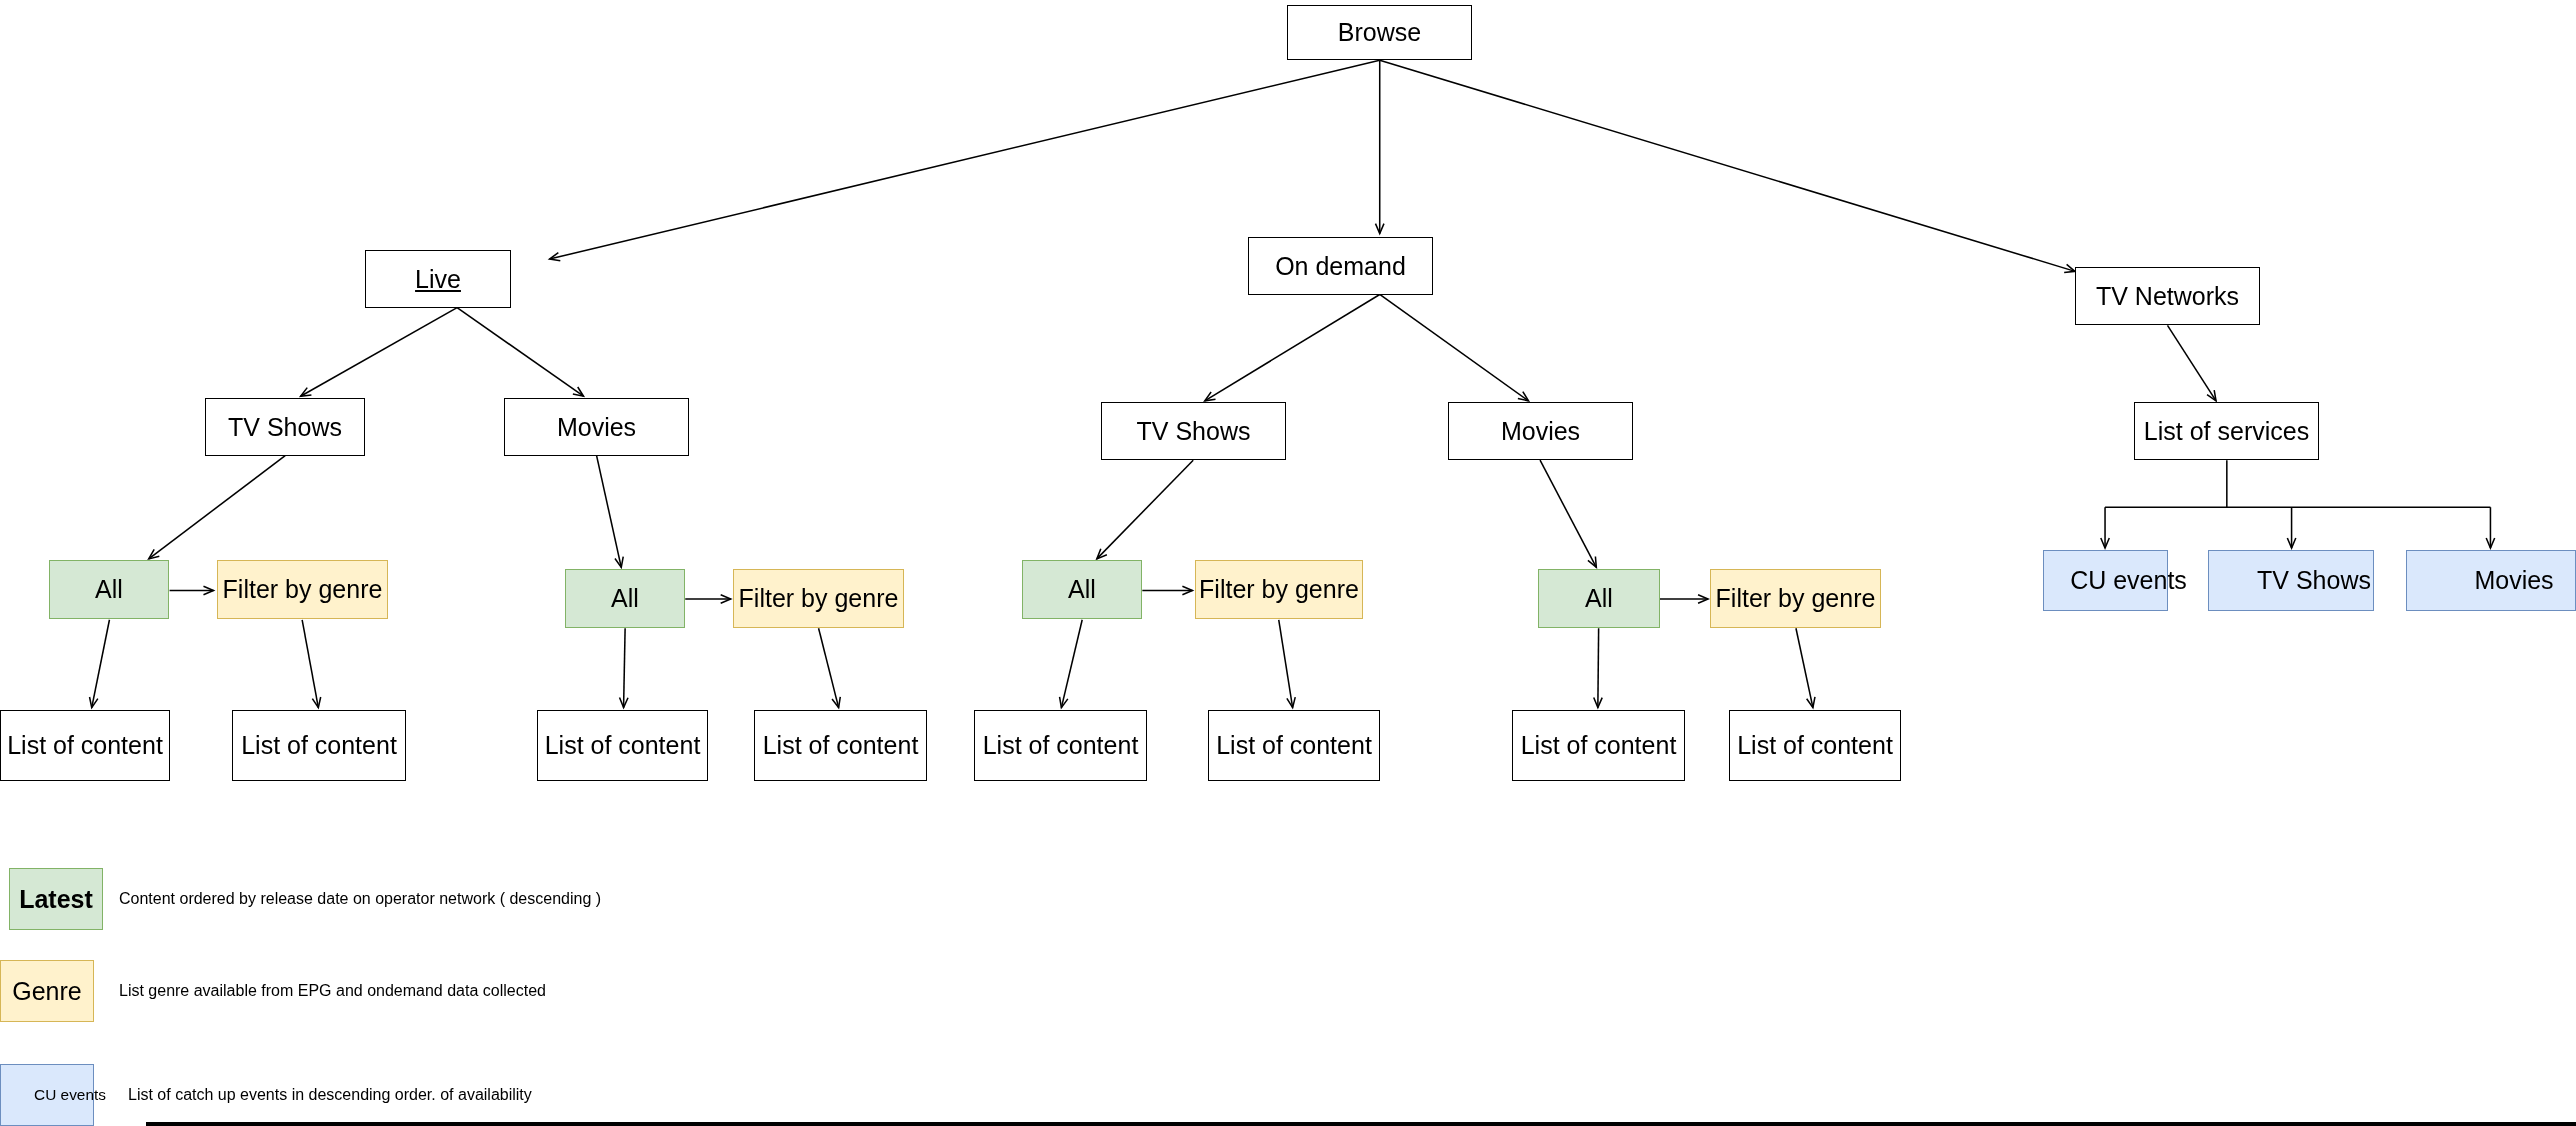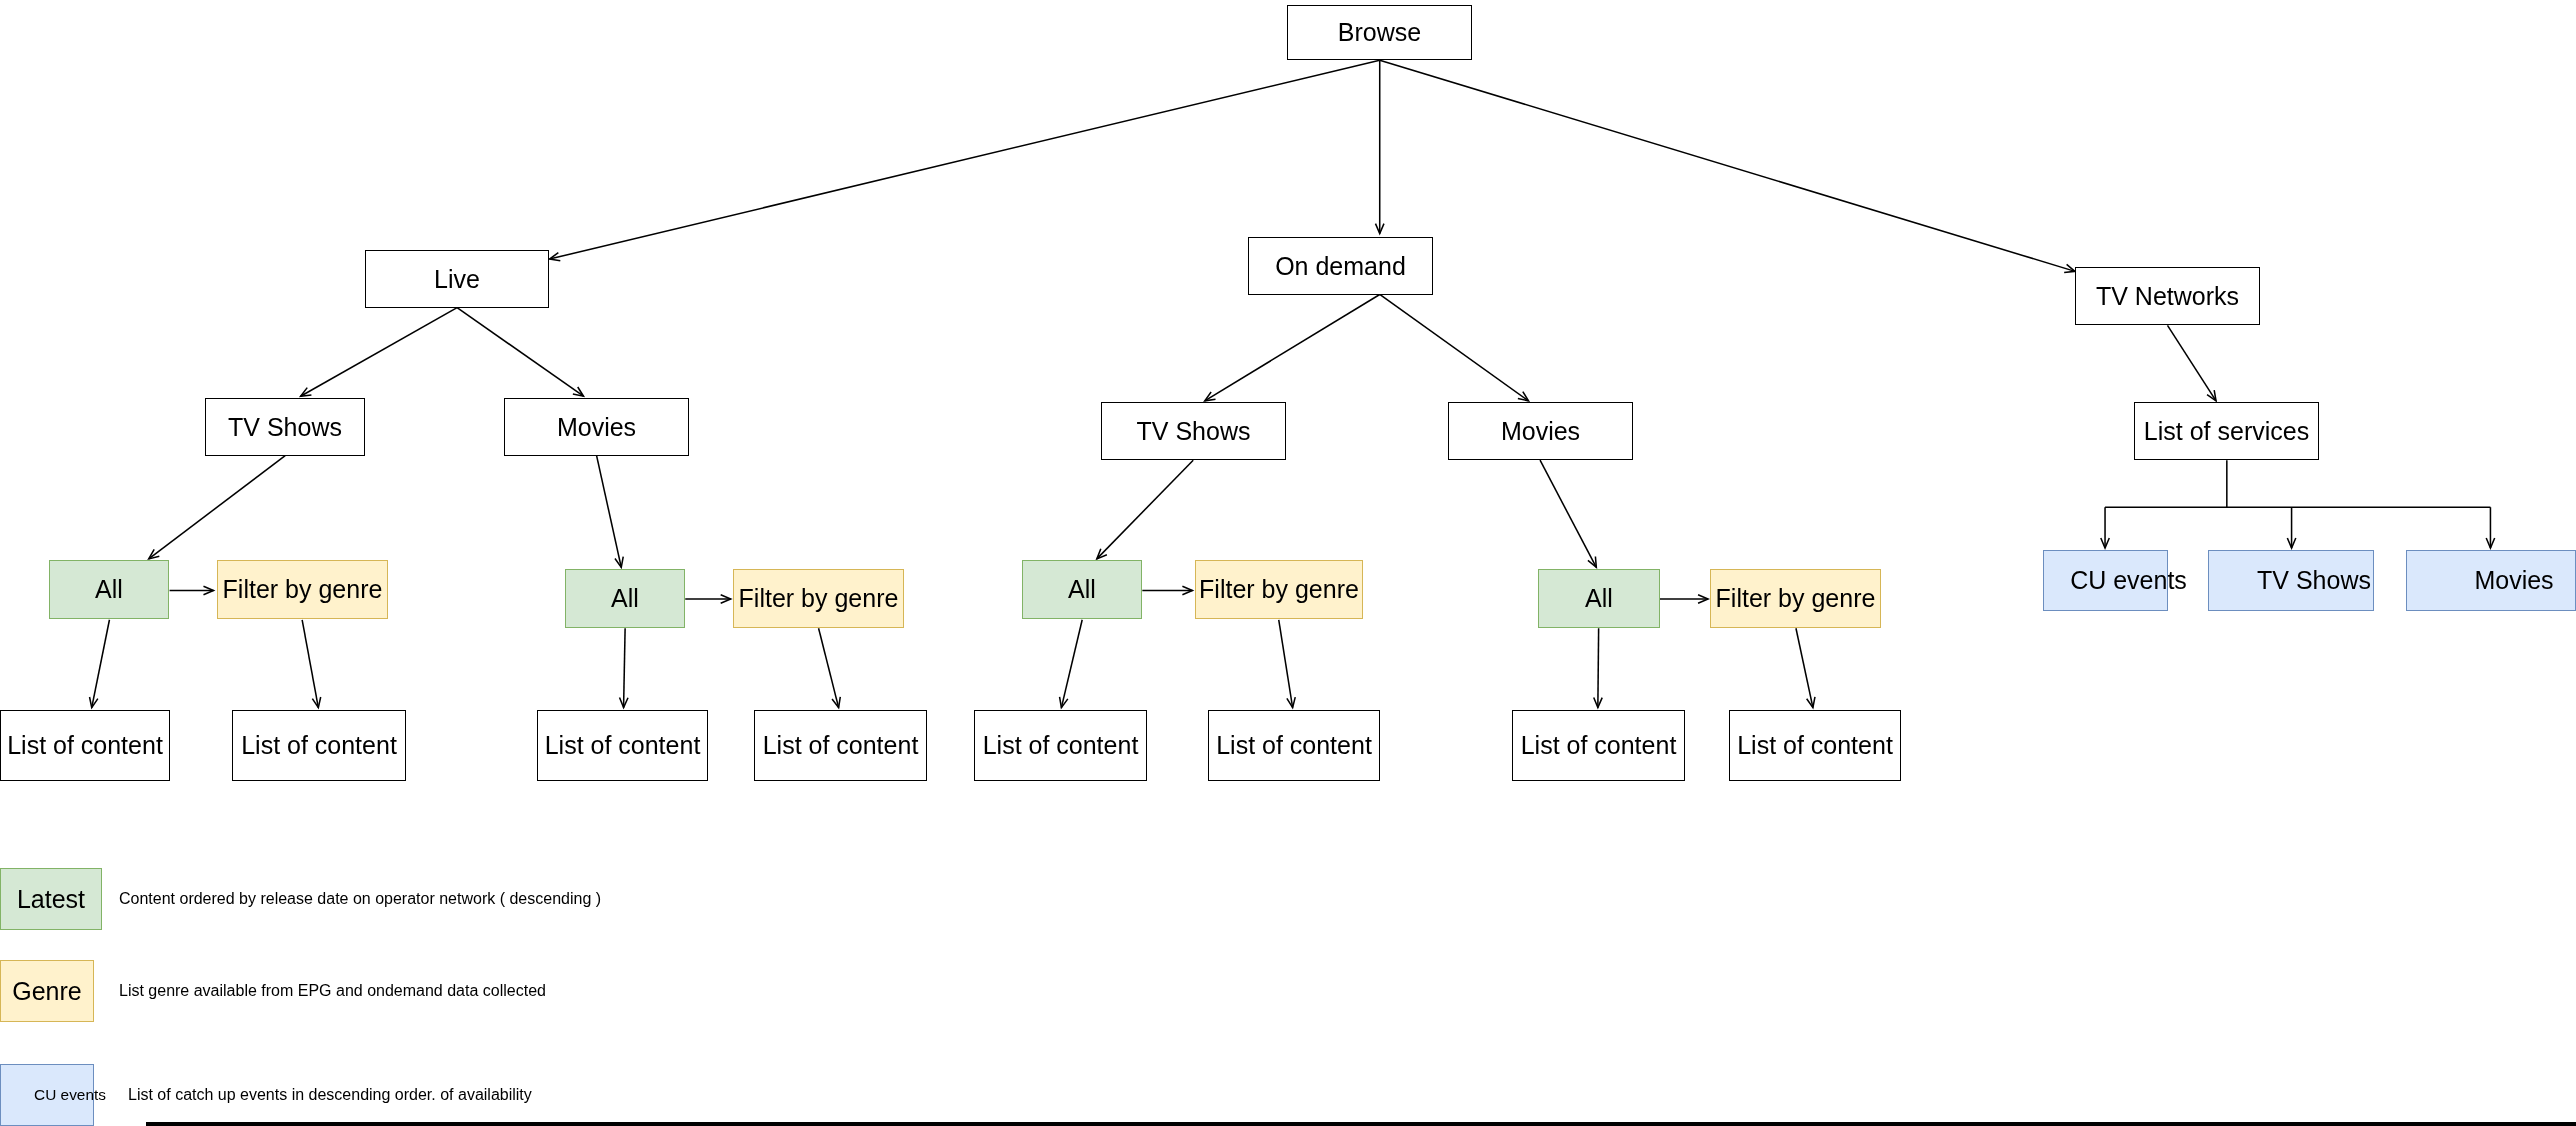--- a/index.html
+++ b/index.html
@@ -79,21 +79,21 @@
     <line x1="2812" y1="422" x2="2875" y2="520" marker-end="url(#arrow)"></line>
     <line x1="2889" y1="597" x2="2889" y2="658"></line>
     <line x1="2731" y1="658" x2="3231" y2="658"></line>
     <line x1="2731" y1="658" x2="2731" y2="711" marker-end="url(#arrow)"></line>
     <line x1="2973" y1="658" x2="2973" y2="711" marker-end="url(#arrow)"></line>
     <line x1="3231" y1="658" x2="3231" y2="711" marker-end="url(#arrow)"></line>
   </svg>
 
   <div class="node" style="left:1287px; top:4.6px; width:185px; height:55px;">Browse</div>
 
-  <div class="node" style="left:365px; top:250px; width:184px; height:58px;">Live</div>
+  <div class="node" style="left:365px; top:250px; width:146px; height:58px;text-decoration:underline;">Live</div>
   <div class="node" style="left:1248px; top:237px; width:185px; height:58px;">On demand</div>
   <div class="node" style="left:2075px; top:267px; width:185px; height:58px;">TV Networks</div>
 
   <div class="node" style="left:205px; top:398px; width:160px; height:58px;">TV Shows</div>
   <div class="node" style="left:504px; top:398px; width:185px; height:58px;">Movies</div>
   <div class="node" style="left:1101px; top:402px; width:185px; height:58px;">TV Shows</div>
   <div class="node" style="left:1448px; top:402px; width:185px; height:58px;">Movies</div>
   <div class="node" style="left:2134px; top:402px; width:185px; height:58px;">List of services</div>
 
   <div class="node green" style="left:49px; top:560px; width:120px; height:59px;">All</div>
@@ -111,21 +111,21 @@
 
   <div class="node" style="left:0px; top:710px; width:170px; height:71px;">List of content</div>
   <div class="node" style="left:232px; top:710px; width:174px; height:71px;">List of content</div>
   <div class="node" style="left:537px; top:710px; width:171px; height:71px;">List of content</div>
   <div class="node" style="left:754px; top:710px; width:173px; height:71px;">List of content</div>
   <div class="node" style="left:974px; top:710px; width:173px; height:71px;">List of content</div>
   <div class="node" style="left:1208px; top:710px; width:172px; height:71px;">List of content</div>
   <div class="node" style="left:1512px; top:710px; width:173px; height:71px;">List of content</div>
   <div class="node" style="left:1729px; top:710px; width:172px; height:71px;">List of content</div>
 
-  <div class="node green" style="left:0px; top:868px; width:102px; height:62px;">Latest</div>
+  <div class="node green" style="left:9px; top:868px; width:94px; height:62px;font-weight:bold;">Latest</div>
   <div class="legend-desc" style="left:119px; top:868px;">Content ordered by release date on operator network ( descending )</div>
 
   <div class="node yellow" style="left:0px; top:960px; width:94px; height:62px;">Genre</div>
   <div class="legend-desc" style="left:119px; top:960px;">List genre available from EPG and ondemand data collected</div>
 
   <div class="node blue small-text" style="left:0px; top:1064px; width:94px; height:62px;">CU events</div>
   <div class="legend-desc" style="left:128px; top:1064px;">List of catch up events in descending order. of availability</div>
 
   <div class="bottom-line" style="left:146px; top:1122px; width:2430px; height:4.6px;"></div>
 

